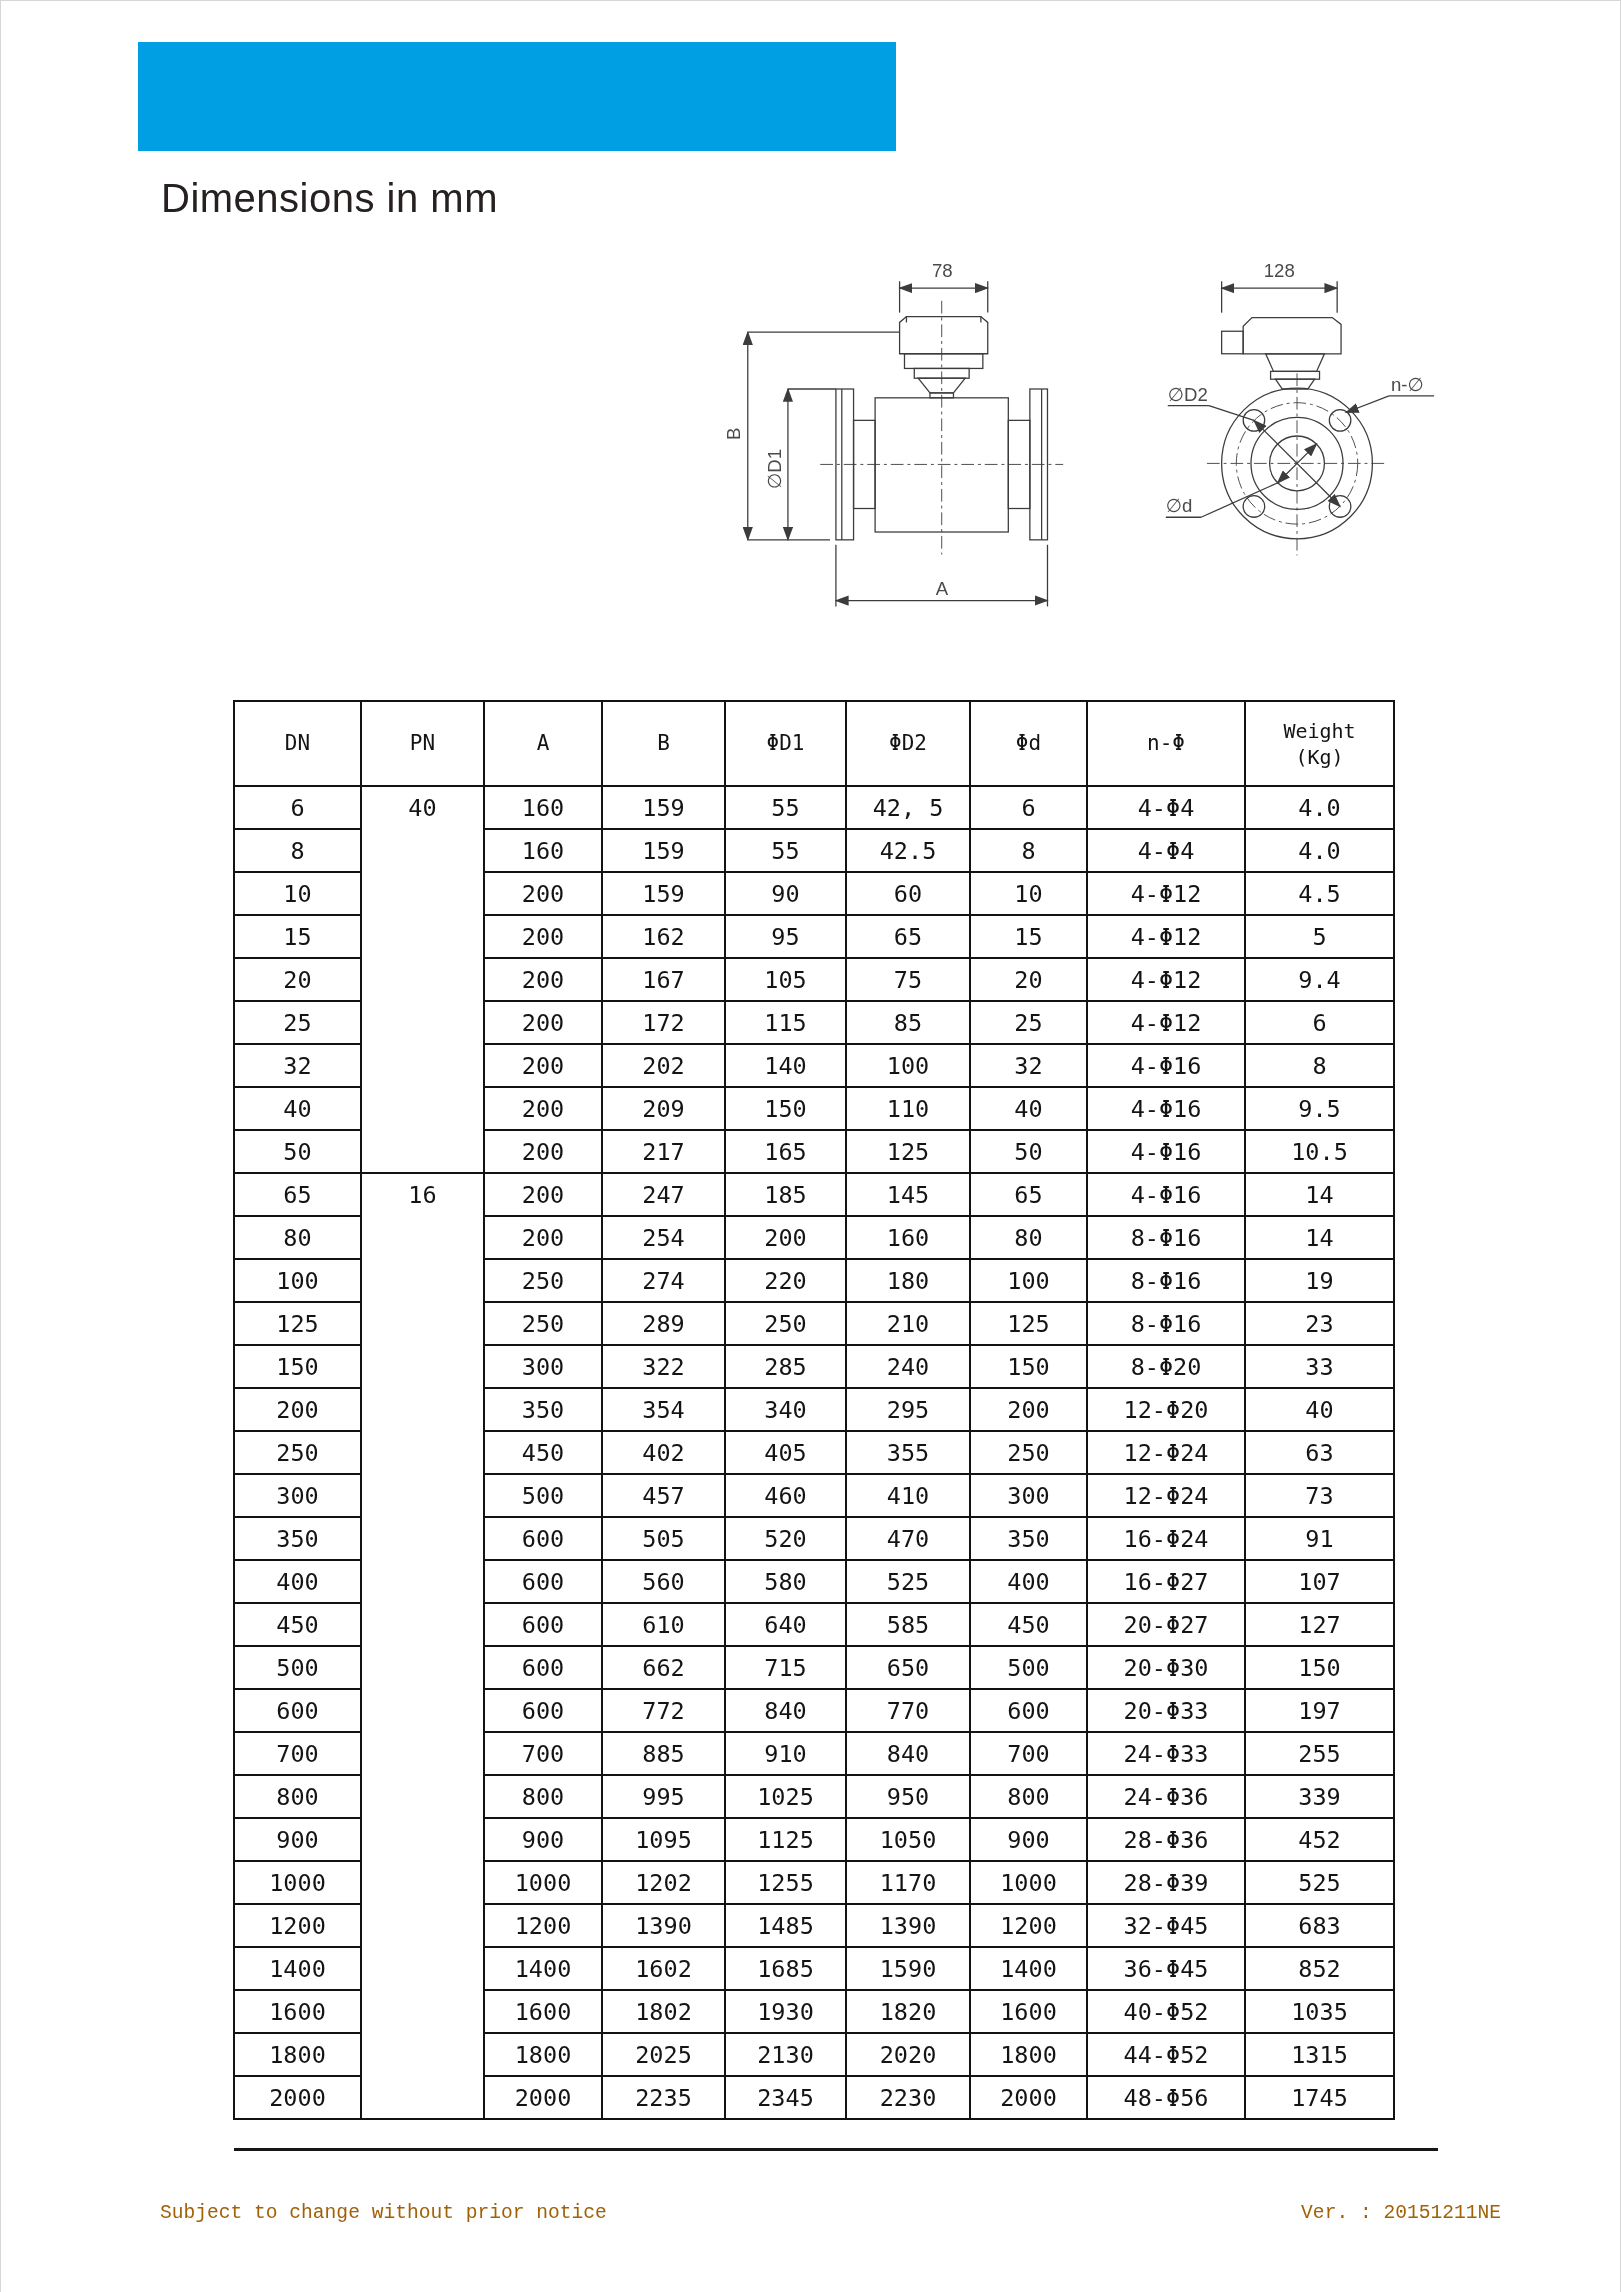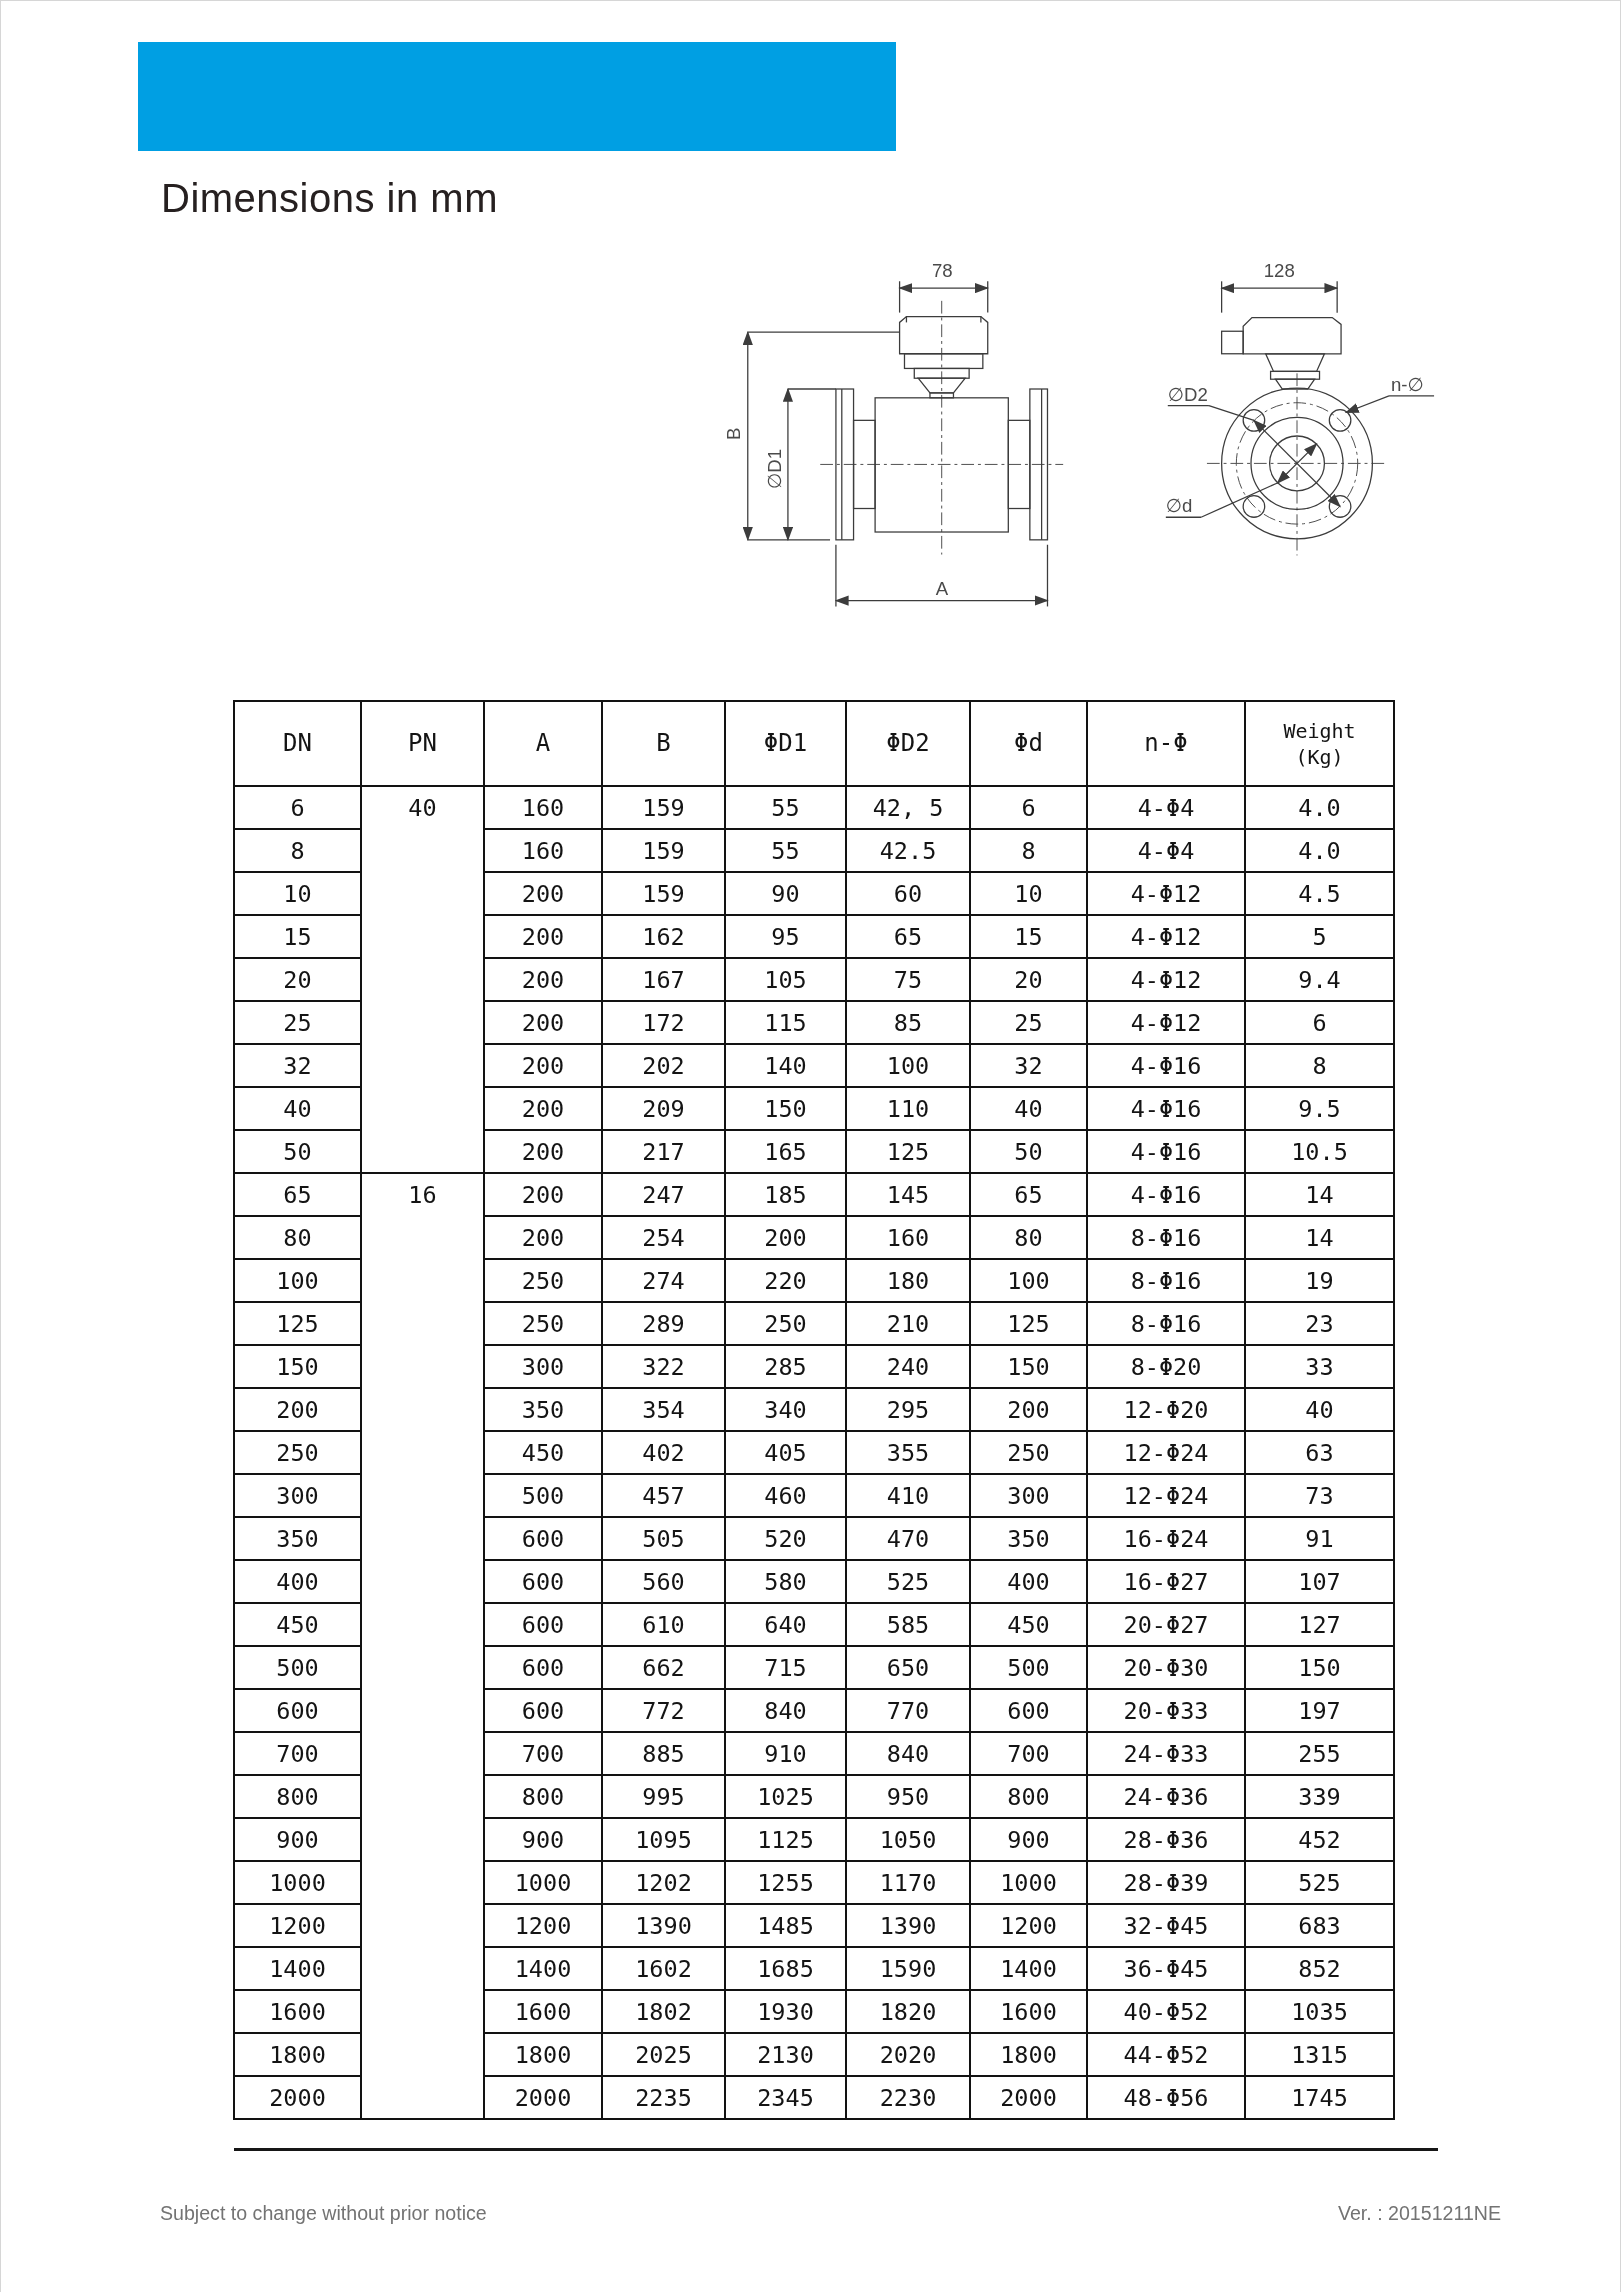--- a/index.html
+++ b/index.html
@@ -16,26 +16,26 @@
   .dim-table {
     position:absolute; left:232px; top:699px; width:1160px; height:1410px;
     border-collapse:collapse; table-layout:fixed;
     border:2.9px solid #121212;
     font-family:"DejaVu Sans Mono", monospace; color:#141414;
   }
   .dim-table th, .dim-table td { border:2px solid #121212; text-align:center; padding:0; }
   .dim-table thead tr { height:85px; }
   .dim-table th { font-weight:normal; font-size:24.5px; }
   .dim-table th div { line-height:1.3; font-size:20px; }
-  .dim-table th div:only-child { font-size:24px; }
+  .dim-table th div:only-child { font-size:21px; }
   .dim-table tbody tr { height:43px; }
   .dim-table td { font-size:23.5px; vertical-align:middle; }
   .dim-table td.pn-cell { vertical-align:top; line-height:43px; }
   .footer-rule { position:absolute; left:233px; top:2147px; width:1204px; height:2.9px; background:#161616; }
-  .footer-text { position:absolute; top:2201px; font-family:Liberation Sans, sans-serif; font-size:19.6px; color:#737373; }
+  .footer-text { position:absolute; top:2201px; font-family:Liberation Mono, monospace; font-size:19.6px; color:#a16207; }
   .footer-left { left:159px; }
   .footer-right { right:119px; }
   svg line, svg path.ln, svg rect, svg circle, svg polygon { stroke:#3c3c3c; stroke-width:1.3; fill:none; }
   svg .cl { stroke:#4c4c4c; stroke-width:1; stroke-dasharray:13 4 3 4; }
   svg marker path { fill:#3c3c3c; stroke:none; }
 </style>
 </head>
 <body>
 
 <div class="page">

